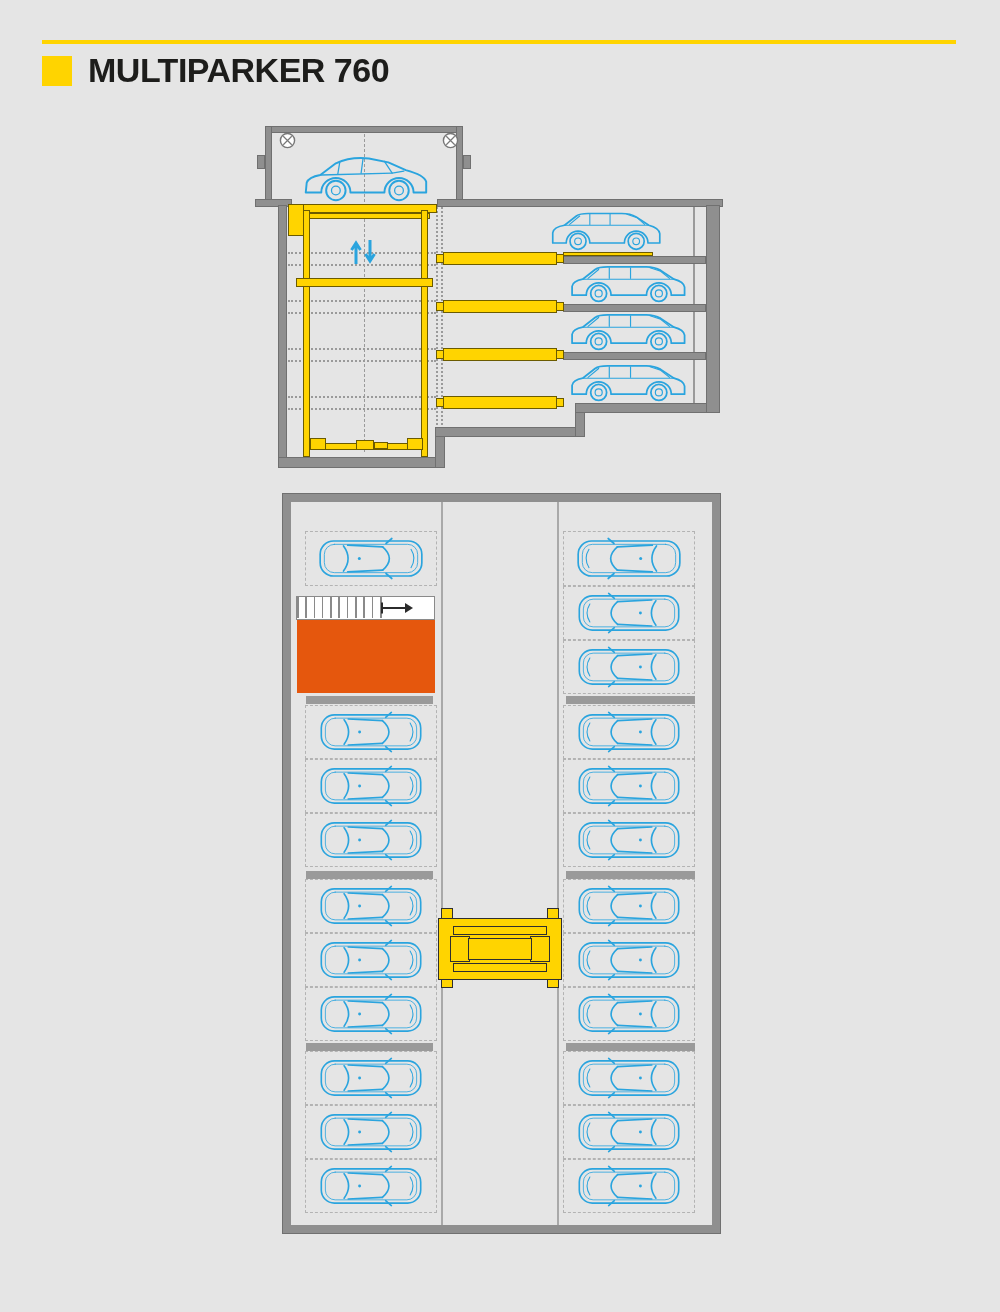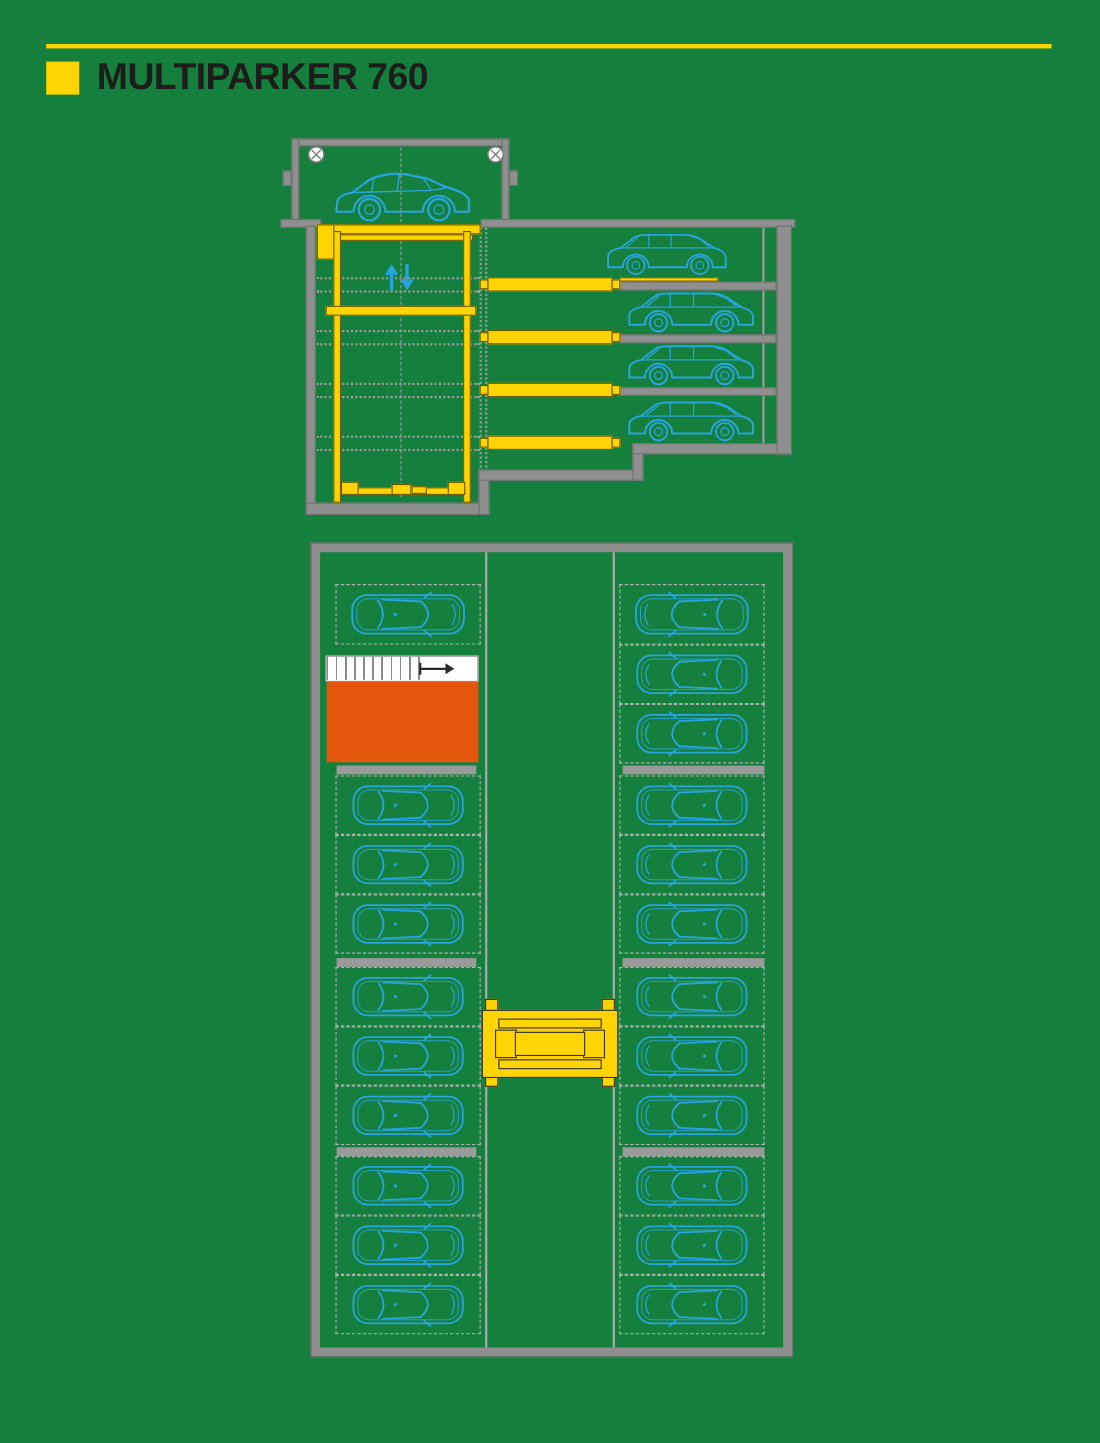--- a/index.html
+++ b/index.html
@@ -2,21 +2,21 @@
 <html style="--yellow: #FFD400; --orange: #E5570D; --carblue: #2AA4DE; --wall: #8F8F8F; --divider: #9A9A9A;"><head>
 <meta charset="utf-8">
 <style>
   :root{
     --yellow:#FFD400; --orange:#E5570D; --carblue:#2AA4DE;
     --wall:#8F8F8F; --divider:#9A9A9A; --dash:#B3B3B3; --dot:#9A9A9A;
     --yedge:#6B5B00; --wedge:#707070;
   }
   html,body{margin:0;padding:0;background:#fff;}
   body{width:1000px;height:1312px;font-family:"Liberation Sans",sans-serif;}
-  #canvas{position:relative;width:1000px;height:1312px;background:#15803d;overflow:hidden;}
+  #canvas{position:relative;width:1000px;height:1312px;background:#e5e5e5;overflow:hidden;}
   .abs{position:absolute;box-sizing:border-box;}
   .wall{background:var(--wall);border:1px solid var(--wedge);}
   .thinline{background:#9a9a9a;}
   .yellow{background:var(--yellow);border:1px solid var(--yedge);}
   .dotline{border-top:2px dotted var(--dot);height:0;}
   .vdotline{border-left:2px dotted var(--dot);width:0;}
   .centerline{border-left:1.5px dashed #9a9a9a;width:0;}
   .stall{border:1.5px dashed var(--dash);background:transparent;}
   .bar{background:var(--divider);}
   .aisle{background:#A9A9A9;}

